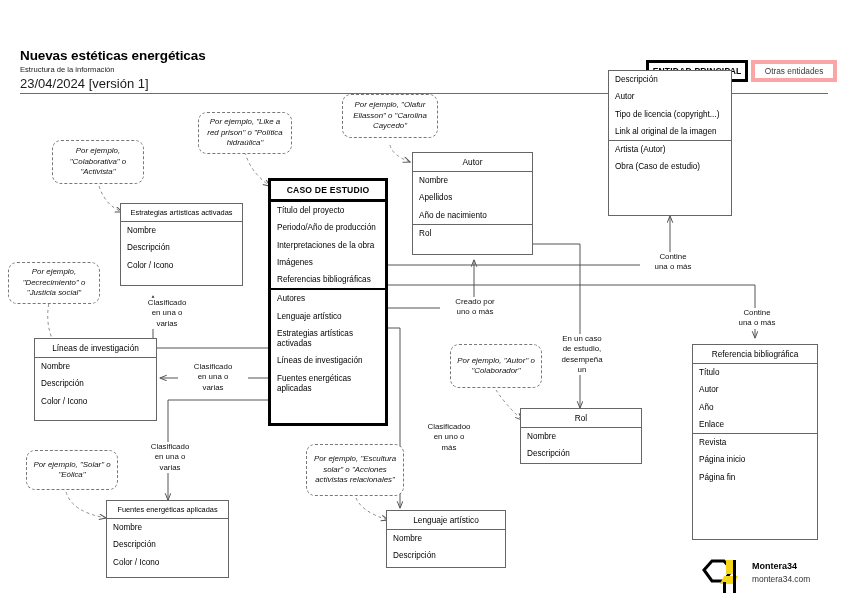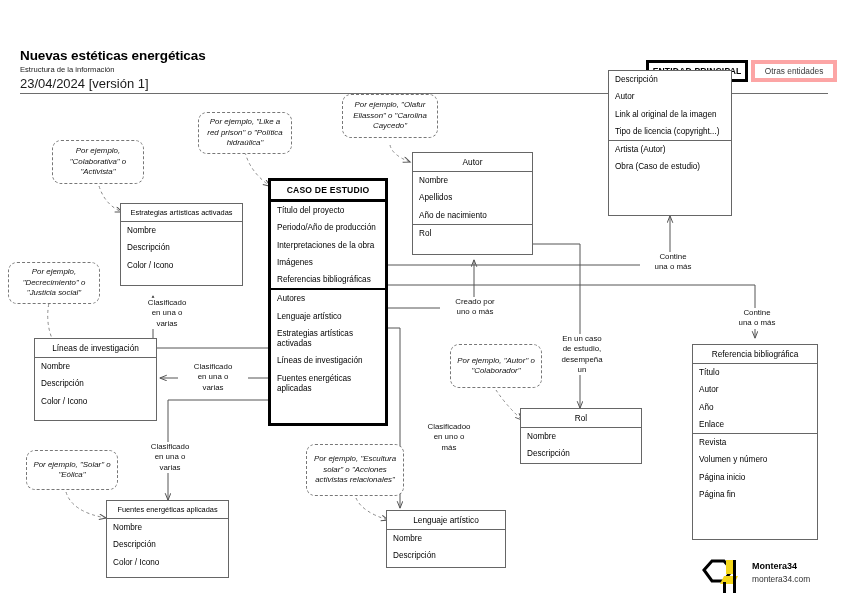--- a/index.html
+++ b/index.html
@@ -111,22 +111,22 @@
     <div class="ent-field">Estrategias artísticas activadas</div>
     <div class="ent-field">Líneas de investigación</div>
     <div class="ent-field">Fuentes energéticas aplicadas</div>
   </div>
 </div>
 
 <div class="entity" style="left:608px;top:70px;width:124px;height:146px;">
   <div class="ent-group">
     <div class="ent-field">Descripción</div>
     <div class="ent-field">Autor</div>
+    <div class="ent-field">Tipo de licencia (copyright...)</div>
     <div class="ent-field">Link al original de la imagen</div>
-    <div class="ent-field">Tipo de licencia (copyright...)</div>
   </div>
   <div class="ent-group">
     <div class="ent-field">Artista (Autor)</div>
     <div class="ent-field">Obra (Caso de estudio)</div>
   </div>
 </div>
 
 <div class="entity" style="left:412px;top:152px;width:121px;height:103px;">
   <div class="ent-title">Autor</div>
   <div class="ent-group">
@@ -142,21 +142,20 @@
 <div class="entity" style="left:692px;top:344px;width:126px;height:196px;">
   <div class="ent-title">Referencia bibliográfica</div>
   <div class="ent-group">
     <div class="ent-field">Título</div>
     <div class="ent-field">Autor</div>
     <div class="ent-field">Año</div>
     <div class="ent-field">Enlace</div>
   </div>
   <div class="ent-group">
     <div class="ent-field">Revista</div>
-    <div class="ent-field">Volumen y número</div>
     <div class="ent-field">Página inicio</div>
     <div class="ent-field">Página fin</div>
   </div>
 </div>
 
 <div class="entity" style="left:520px;top:408px;width:122px;height:56px;">
   <div class="ent-title">Rol</div>
   <div class="ent-group">
     <div class="ent-field">Nombre</div>
     <div class="ent-field">Descripción</div>

